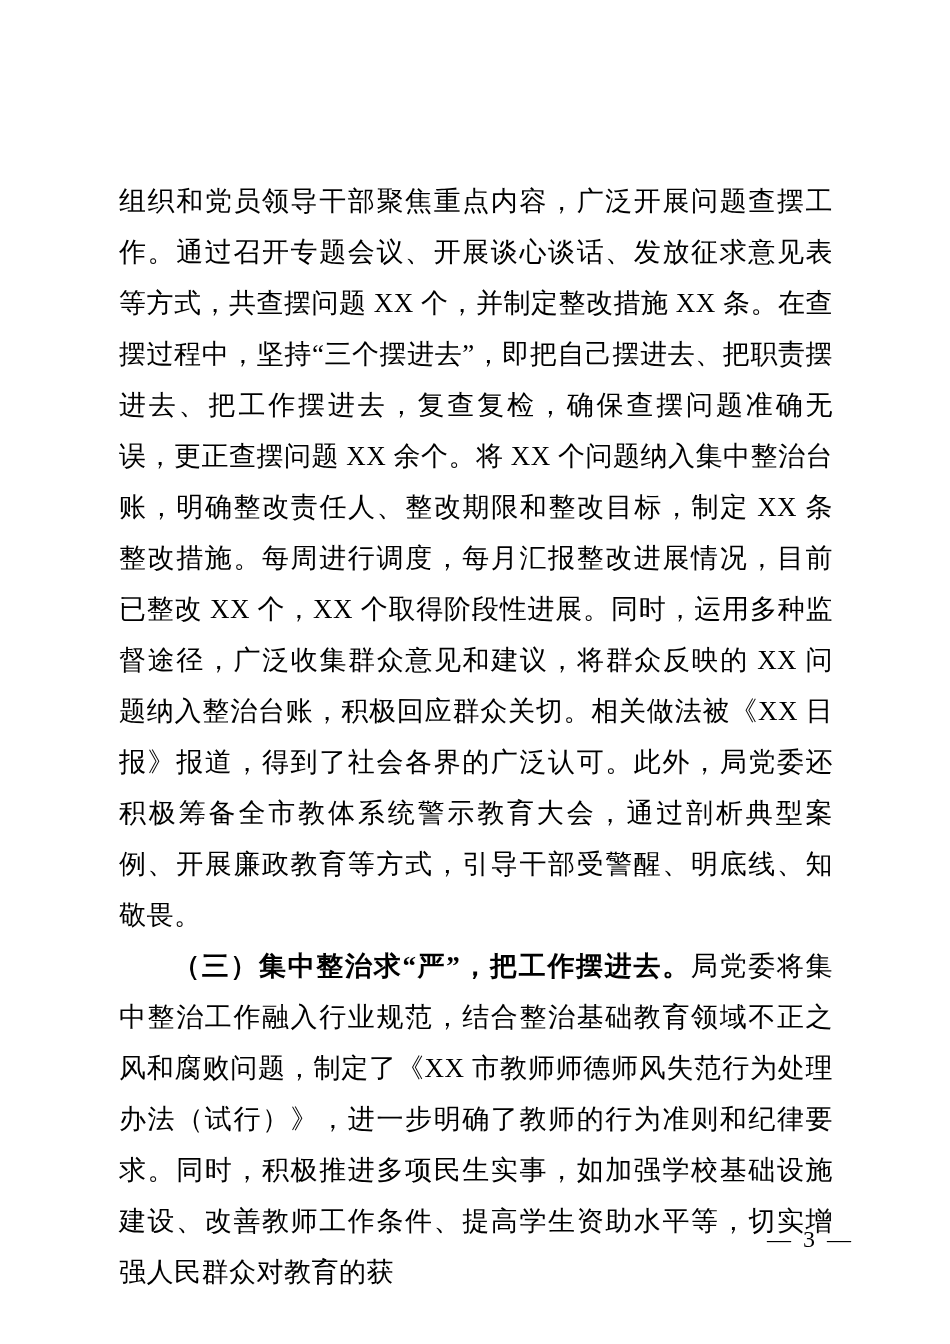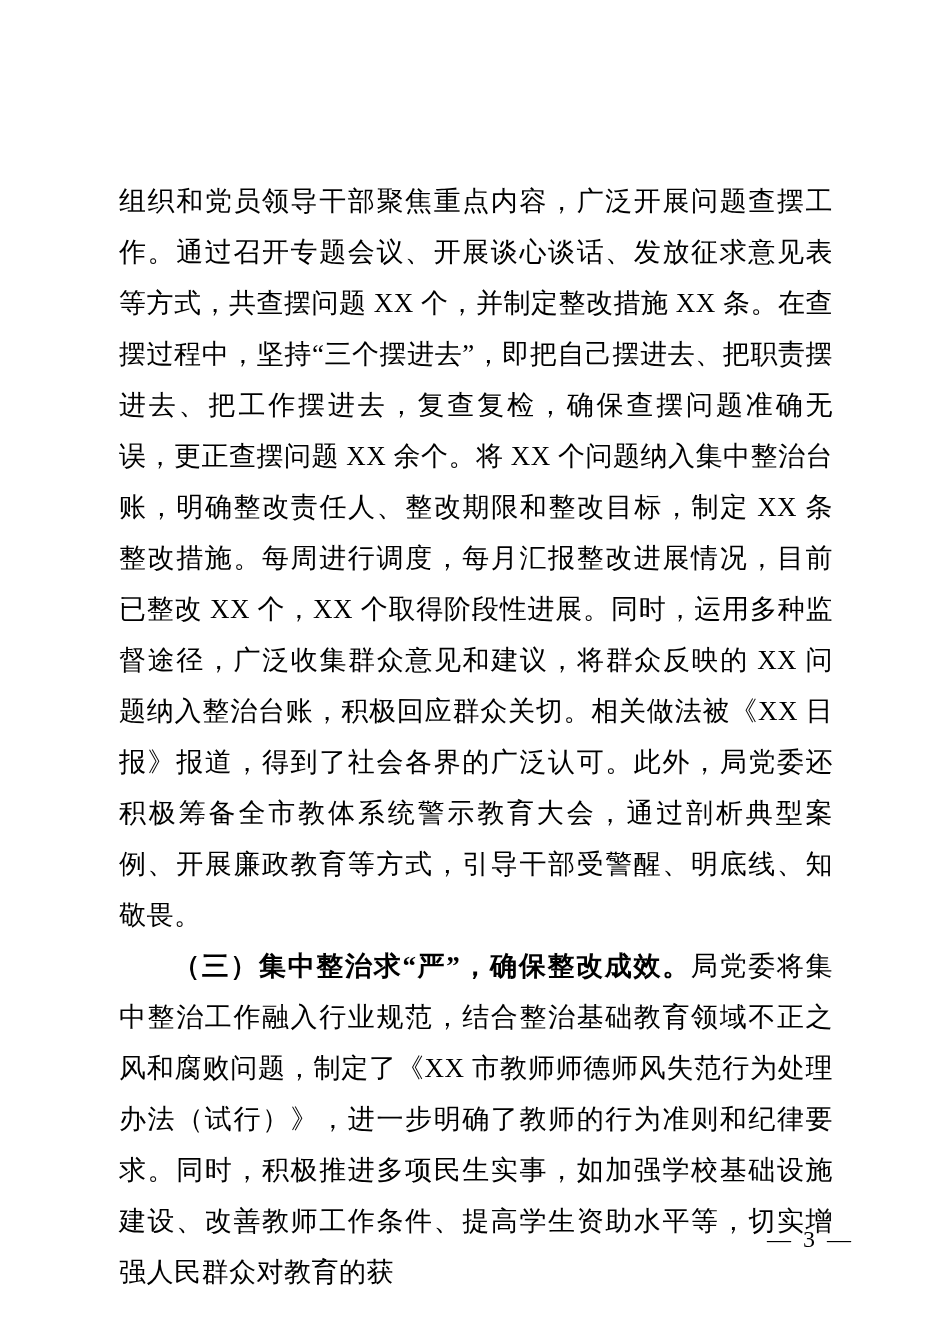--- a/index.html
+++ b/index.html
@@ -45,16 +45,16 @@
     letter-spacing: 3px;
     color: #000000;
   }
 </style>
 </head>
 <body>
 
 <div class="page">
   <div class="content">
     <p class="para"><span>组织和党员领导干部聚焦重点内容，广泛开展问题查摆工作。通过召开专题会议、开展谈心谈话、发放征求意见表等方式，共查摆问题 XX 个，并制定整改措施 XX 条。在查摆过程中，坚持“三个摆进去”，即把自己摆进去、把职责摆进去、把工作摆进去，复查复检，确保查摆问题准确无误，更正查摆问题 XX 余个。将 XX 个问题纳入集中整治台账，明确整改责任人、整改期限和整改目标，制定 XX 条整改措施。每周进行调度，每月汇报整改进展情况，目前已整改 XX 个，XX 个取得阶段性进展。同时，运用多种监督途径，广泛收集群众意见和建议，将群众反映的 XX 问题纳入整治台账，积极回应群众关切。相关做法被《XX 日报》报道，得到了社会各界的广泛认可。此外，局党委还积极筹备全市教体系统警示教育大会，通过剖析典型案例、开展廉政教育等方式，引导干部受警醒、明底线、知敬畏。</span></p>
-    <p class="para indent"><span class="lead">（三）集中整治求“严”，确保整改成效。</span><span>局党委将集中整治工作融入行业规范，结合整治基础教育领域不正之风和腐败问题，制定了《XX 市教师师德师风失范行为处理办法（试行）》，进一步明确了教师的行为准则和纪律要求。同时，积极推进多项民生实事，如加强学校基础设施建设、改善教师工作条件、提高学生资助水平等，切实增强人民群众对教育的获</span></p>
+    <p class="para indent"><span class="lead">（三）集中整治求“严”，把工作摆进去。</span><span>局党委将集中整治工作融入行业规范，结合整治基础教育领域不正之风和腐败问题，制定了《XX 市教师师德师风失范行为处理办法（试行）》，进一步明确了教师的行为准则和纪律要求。同时，积极推进多项民生实事，如加强学校基础设施建设、改善教师工作条件、提高学生资助水平等，切实增强人民群众对教育的获</span></p>
   </div>
   <div class="page-number">— 3 —</div>
 </div>
 
 </body></html>

